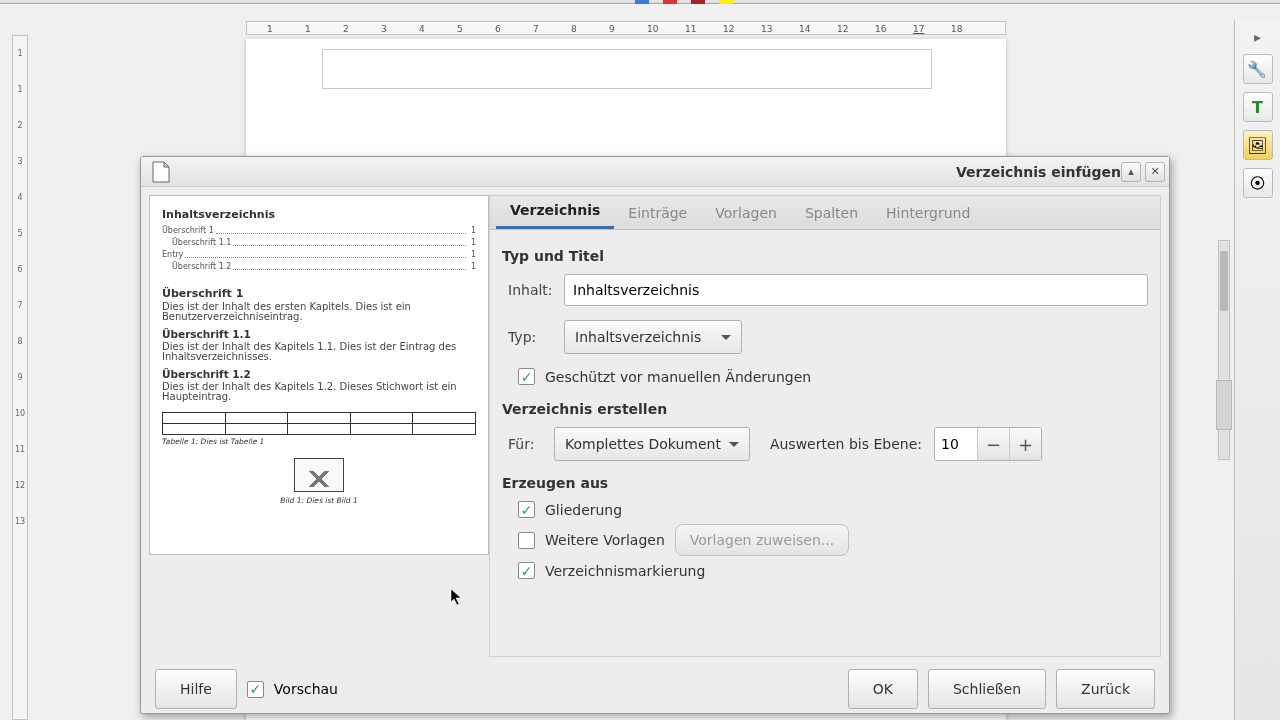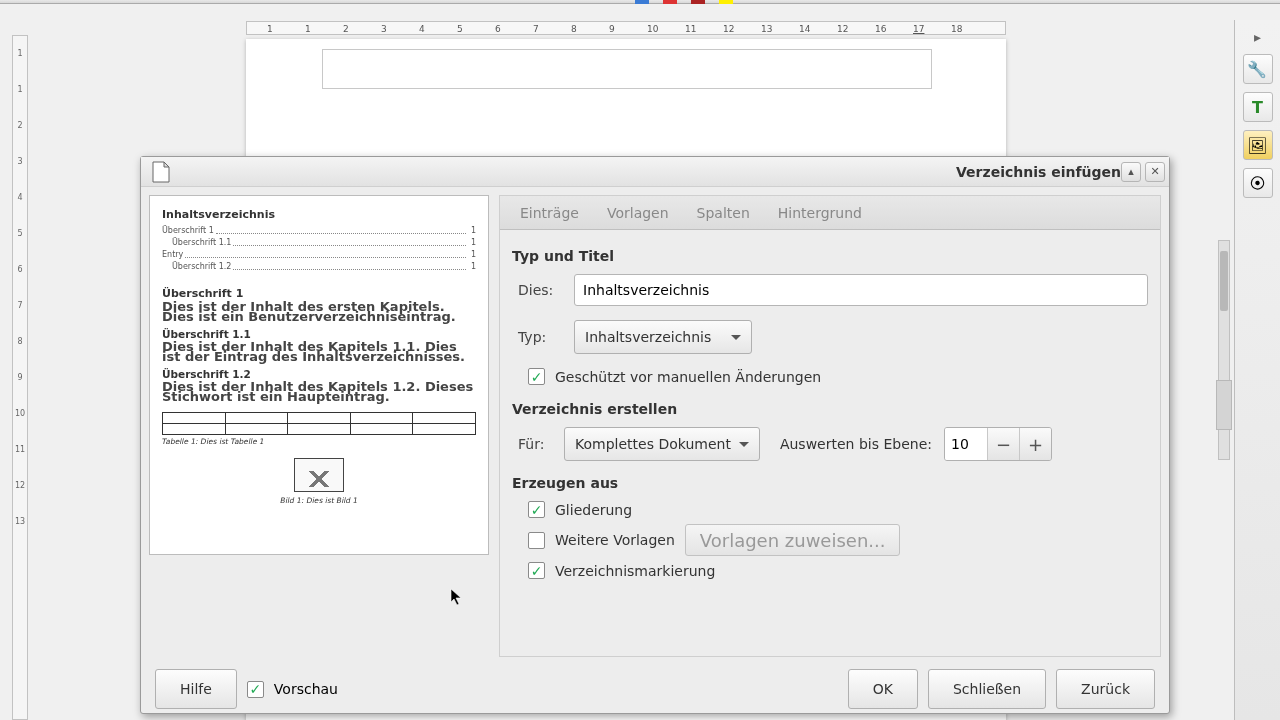--- a/index.html
+++ b/index.html
@@ -83,34 +83,34 @@
   }
   .titlebar .appicon svg { width:18px; height:22px; }
   .titlebar .title { flex:1; text-align:right; font-size:14px; font-weight:bold; color:#333; }
   .titlebar .winbtns { display:flex; gap:4px; margin-right:4px; }
   .winbtn {
     width:20px; height:20px; border:1px solid #b5b5b5; border-radius:3px;
     background:linear-gradient(#fafafa,#e0e0e0);
     font-size:11px; display:flex; align-items:center; justify-content:center; color:#555;
   }
 
-  .dialog-body { flex:1; display:flex; padding:8px; gap:10px; }
+  .dialog-body { flex:1; display:flex; padding:8px; }
 
   
   .preview {
     width:340px; height:360px; background:#fff; border:1px solid #bcbcbc;
     padding:12px; font-size:10px; color:#333; overflow:hidden;
   }
   .preview h4 { font-size:11px; font-weight:bold; margin-bottom:4px; }
   .toc-line { display:flex; font-size:8px; color:#555; line-height:12px; }
   .toc-line .label { white-space:nowrap; }
   .toc-line .dots { flex:1; border-bottom:1px dotted #888; margin:0 2px 3px 2px; }
   .toc-line .pg { width:8px; text-align:right; }
   .prev-h1 { font-size:11px; font-weight:bold; margin-top:14px; }
-  .prev-body { font-size:13px; color:#444; margin:2px 0 6px 0; line-height:10px;font-weight:bold; }
+  .prev-body { font-size:10px; color:#444; margin:2px 0 6px 0; line-height:10px; }
   .prev-h2 { font-size:10.5px; font-weight:bold; margin-top:4px; }
   .prev-table {
     margin-top:10px; border-collapse:collapse; width:100%;
   }
   .prev-table td { border:1px solid #333; height:11px; }
   .prev-caption { font-size:7.5px; font-style:italic; margin-top:2px; }
   .prev-img-wrap { margin-top:12px; text-align:center; }
   .prev-img {
     display:inline-block; width:50px; height:34px; border:1px solid #444; position:relative; background:#f9f9f9;
   }
@@ -168,22 +168,22 @@
     display:flex; align-items:center; border:1px solid #b0b0b0; border-radius:3px; overflow:hidden; height:34px;
   }
   .spin input {
     width:42px; border:none; height:32px; padding:0 6px; font-size:14px; outline:none;
   }
   .spin button {
     width:32px; height:32px; border:none; border-left:1px solid #c8c8c8;
     background:linear-gradient(#fafafa,#e4e4e4); font-size:18px; color:#555; cursor:pointer;
   }
   .assign-btn {
-    height:32px; padding:0 14px; border:1px solid #c2c2c2; border-radius:3px;
-    background:linear-gradient(#f5f5f5,#e4e4e4); color:#999; font-size:18px;
+    height:32px; padding:0 14px; border:1px solid #c2c2c2; border-radius:8px;
+    background:linear-gradient(#f5f5f5,#e4e4e4); color:#999; font-size:14px;
   }
 
   
   .bottom-bar {
     height:48px; display:flex; align-items:center; padding:0 14px; gap:10px;
   }
   .btn {
     height:40px; padding:0 24px; border:1px solid #b0b0b0; border-radius:3px;
     background:linear-gradient(#fdfdfd,#e5e5e5); font-size:14px; color:#333; cursor:pointer;
   }
@@ -337,30 +337,31 @@
 
         <div class="prev-img-wrap">
           <div class="prev-img"></div>
           <div class="prev-caption" style="text-align:center">Bild 1: Dies ist Bild 1</div>
         </div>
       </div>
     </div>
 
     <div class="settings">
       <div class="tabs">
+        <div class="tab active">Verzeichnis</div>
         <div class="tab">Einträge</div>
         <div class="tab">Vorlagen</div>
         <div class="tab">Spalten</div>
         <div class="tab">Hintergrund</div>
       </div>
 
       <div class="form">
         <div class="section-h">Typ und Titel</div>
         <div class="row">
-          <label class="fld">Dies:</label>
+          <label class="fld">Inhalt:</label>
           <input class="text-input" value="Inhaltsverzeichnis" style="">
         </div>
         <div class="row">
           <label class="fld">Typ:</label>
           <div class="select" style="min-width:178px">
             <span>Inhaltsverzeichnis</span>
           </div>
         </div>
         <div class="chk-row">
           <div class="chk checked"></div>

